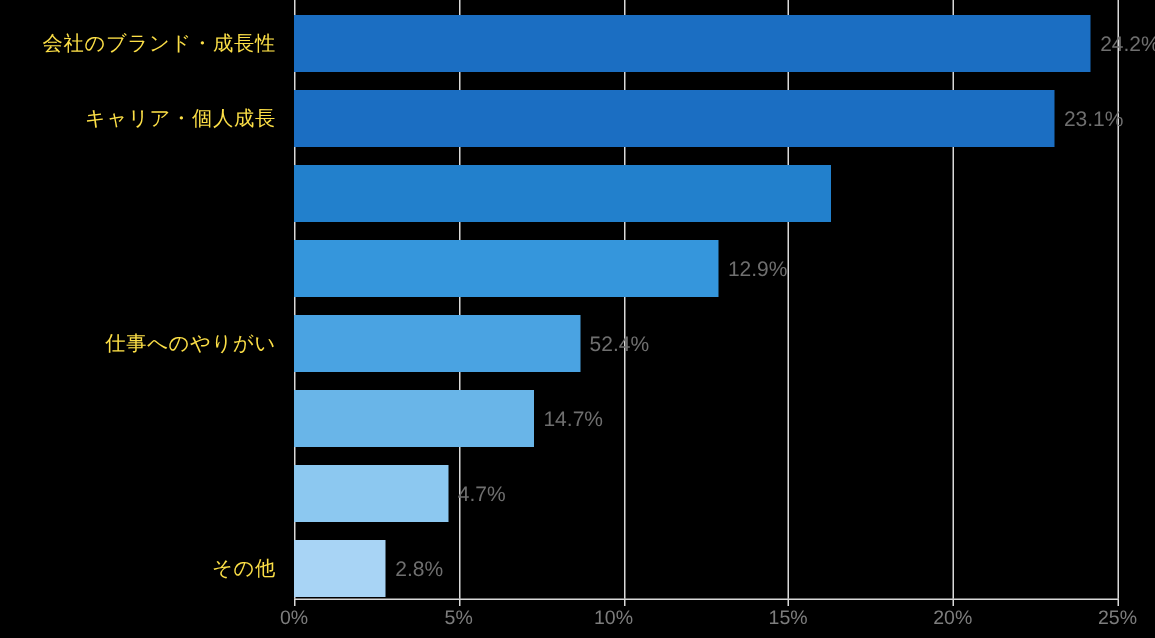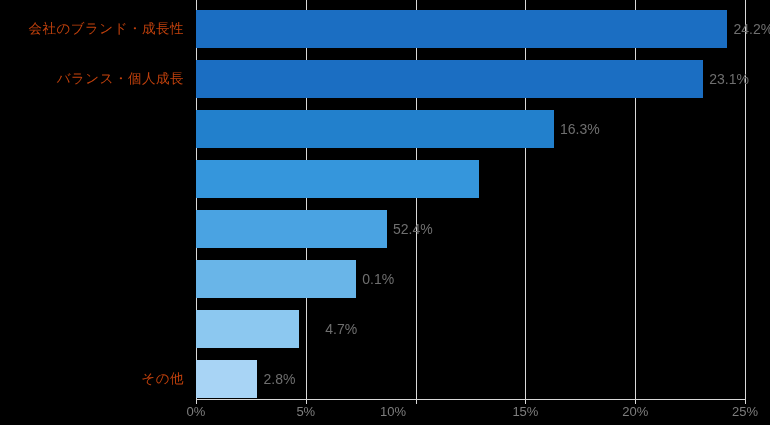--- a/index.html
+++ b/index.html
@@ -50,21 +50,21 @@
     height: 50px;
   }
   .cat-label {
     position: absolute;
     left: 0;
     width: 184px;
     top: 0;
     height: 38px;
     line-height: 38px;
     text-align: right;
-    color: #c2410c;
+    color: #fde047;
     font-size: 13.5px;
     letter-spacing: 0.5px;
     white-space: nowrap;
   }
   .bar {
     position: absolute;
     left: 196px;
     top: 0;
     height: 38px;
   }
@@ -104,59 +104,60 @@
       <div class="gridline" style="left: 745px;"></div>
     </div>
 
   <div id="rows">
       <div class="row" style="top: 10px;">
         <div class="cat-label">会社のブランド・成長性</div>
         <div class="bar" style="width: 531.432px; background: rgb(27, 110, 194);"></div>
         <div class="bar-value" style="left: 733.432px;">24.2%</div>
       </div>
       <div class="row" style="top: 60px;">
-        <div class="cat-label">バランス・個人成長</div>
+        <div class="cat-label">キャリア・個人成長</div>
         <div class="bar" style="width: 507.276px; background: rgb(27, 110, 194);"></div>
         <div class="bar-value" style="left: 709.276px;">23.1%</div>
       </div>
       <div class="row" style="top: 110px;">
         <div class="bar" style="width: 357.948px; background: rgb(34, 128, 204);"></div>
-        <div class="bar-value" style="left: 559.948px;">16.3%</div>
       </div>
       <div class="row" style="top: 160px;">
         <div class="bar" style="width: 283.284px; background: rgb(53, 150, 220);"></div>
+        <div class="bar-value" style="left: 485.284px;">12.9%</div>
       </div>
       <div class="row" style="top: 210px;">
+        <div class="cat-label">仕事へのやりがい</div>
         <div class="bar" style="width: 191.052px; background: rgb(74, 163, 226);"></div>
         <div class="bar-value" style="left: 393.052px;">52.4%</div>
       </div>
       <div class="row" style="top: 260px;">
         <div class="bar" style="width: 160.308px; background: rgb(105, 181, 232);"></div>
-        <div class="bar-value" style="left: 362.308px;">0.1%</div>
+        <div class="bar-value" style="left: 362.308px;">14.7%</div>
       </div>
       <div class="row" style="top: 310px;">
         <div class="bar" style="width: 103.212px; background: rgb(140, 200, 240);"></div>
-        <div class="bar-value" style="left: 305.212px; margin-left: 20px;">4.7%</div>
+        <div class="bar-value" style="left: 305.212px;">4.7%</div>
       </div>
       <div class="row" style="top: 360px;">
         <div class="cat-label">その他</div>
         <div class="bar" style="width: 61.488px; background: rgb(168, 212, 245);"></div>
         <div class="bar-value" style="left: 263.488px;">2.8%</div>
       </div>
     </div>
 
   <div class="axis-baseline"></div>
 
   <div id="xticks">
       <div class="tick-mark" style="left: 196px;"></div>
       <div class="xtick-label" style="left: 196px;">0%</div>
       <div class="tick-mark" style="left: 305.8px;"></div>
       <div class="xtick-label" style="left: 305.8px;">5%</div>
       <div class="tick-mark" style="left: 415.6px;"></div>
-      <div class="xtick-label" style="left: 393px;">10%</div>
+      <div class="xtick-label" style="left: 409px;">10%</div>
       <div class="tick-mark" style="left: 525.4px;"></div>
       <div class="xtick-label" style="left: 525.4px;">15%</div>
       <div class="tick-mark" style="left: 635.2px;"></div>
       <div class="xtick-label" style="left: 635.2px;">20%</div>
       <div class="tick-mark" style="left: 745px;"></div>
       <div class="xtick-label" style="left: 745px;">25%</div>
     </div>
 
 </div>
 

